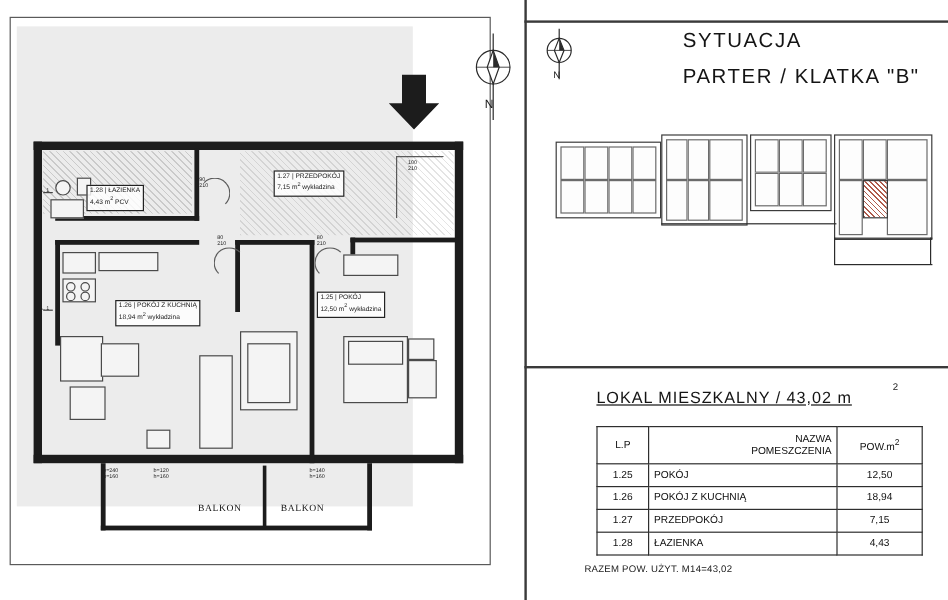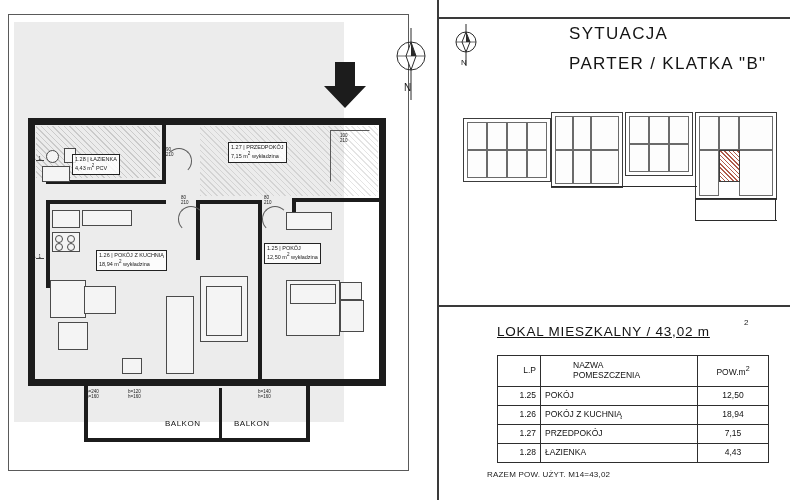--- a/index.html
+++ b/index.html
@@ -132,22 +132,22 @@
     color: #111;
   }
   #tbl th, #tbl td {
     border: 1px solid #2e2e2e;
     padding: 2px 4px;
     font-weight: normal;
     text-align: left;
     height: 14px;
     line-height: 1.15;
   }
-  #tbl th.c-lp, #tbl td.c-lp { width: 34px; text-align: right; }
-  #tbl th.c-nazwa { text-align: left; padding-left: 32px; }
+  #tbl th.c-lp, #tbl td.c-lp { width: 34px; text-align: center; }
+  #tbl th.c-nazwa { text-align: right; padding-left: 32px; }
   #tbl th.c-pow, #tbl td.c-pow { width: 62px; text-align: center; }
   #tbl td.c-pow { text-align: center; }
   #tbl thead th { height: 26px; vertical-align: middle; }
   #razem {
     position: absolute;
     left: 50px; top: 470px;
     font-size: 8px;
     letter-spacing: 0.2px;
   }
 
@@ -176,20 +176,21 @@
     font-size: 5.5px;
     padding: 1px 2px;
     white-space: nowrap;
     line-height: 1.35;
   }
   .balkon {
     position: absolute;
     font-size: 8px;
     letter-spacing: 0.5px;
     color: #111;
+    font-family: Liberation Serif, serif;
   }
   .dimtext {
     position: absolute;
     font-size: 4.5px;
     color: #222;
     white-space: nowrap;
   }
   .door-arc {
     position: absolute;
     border: 0.7px solid #5a5a5a;

